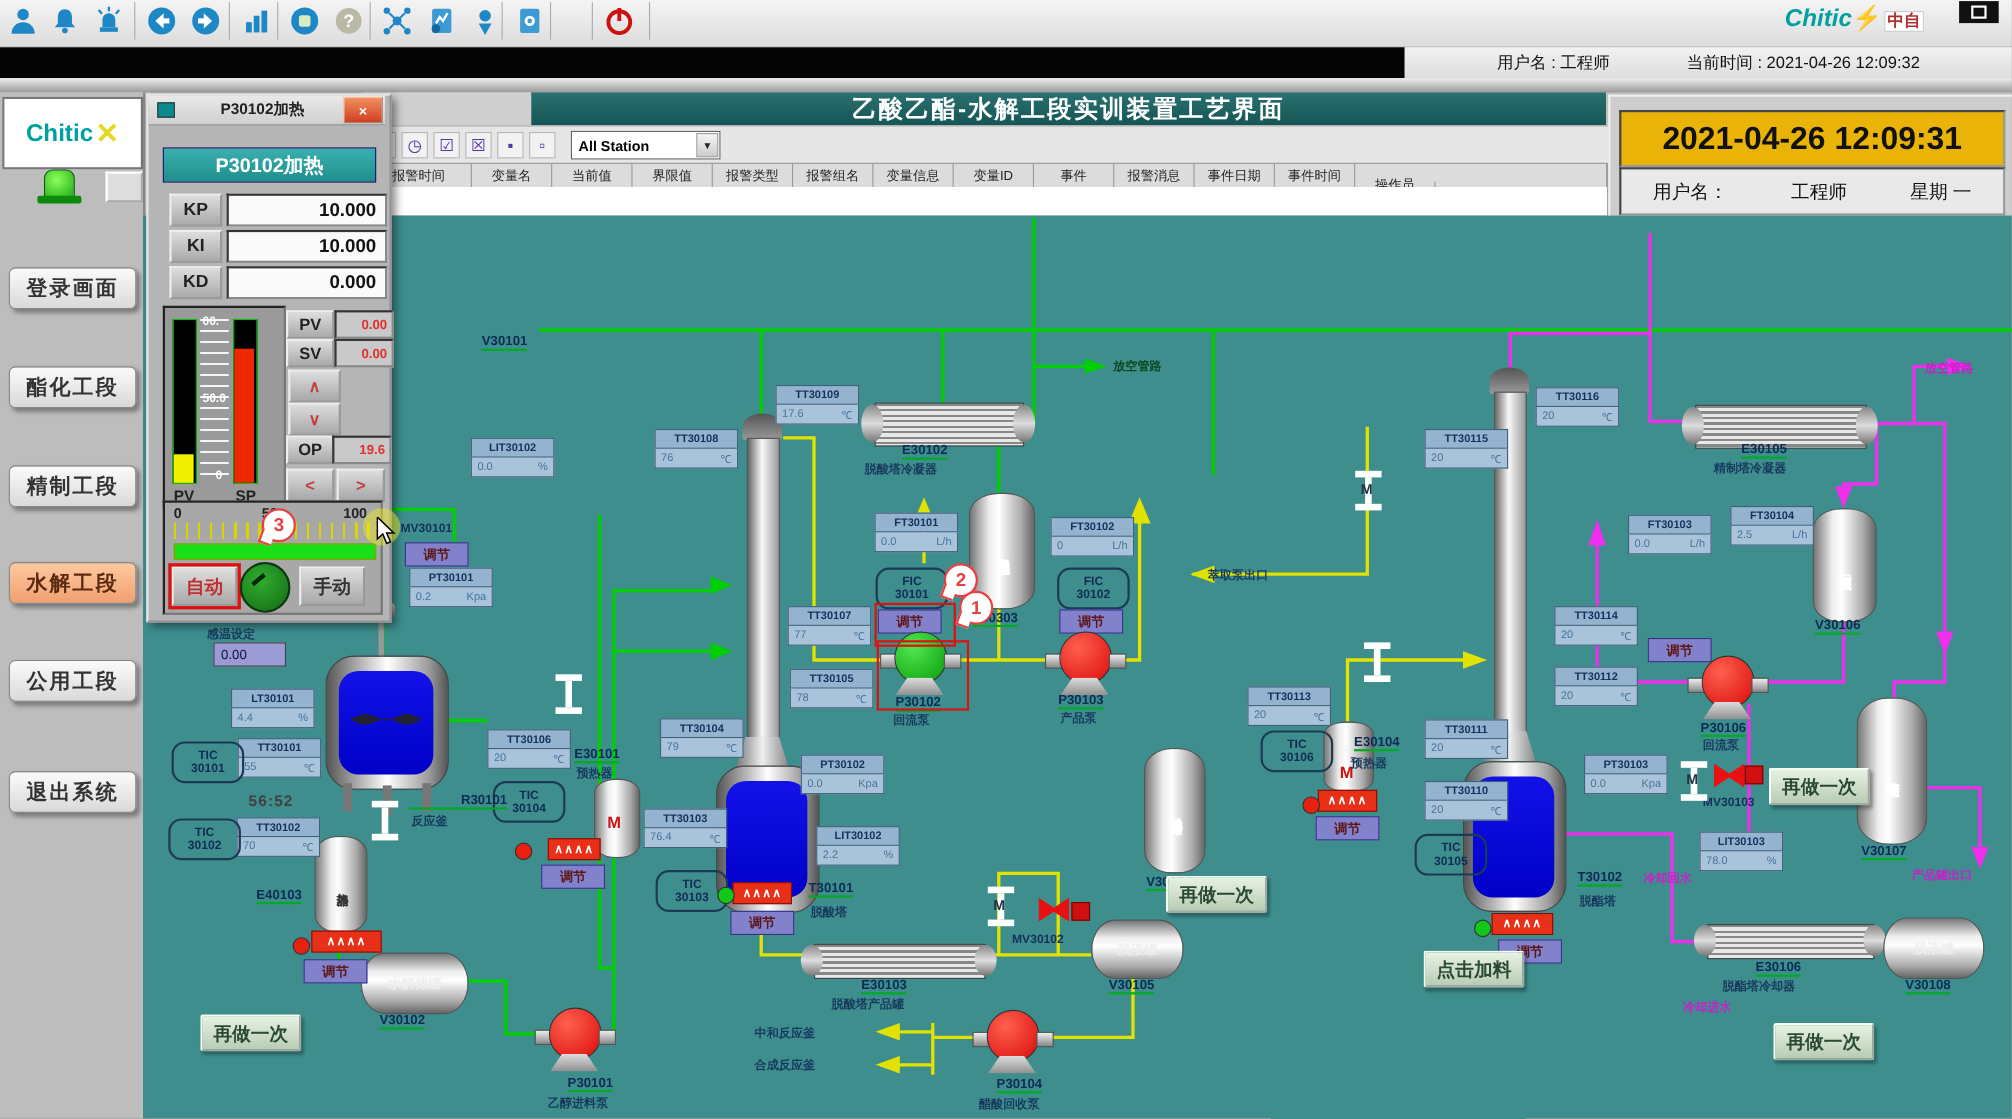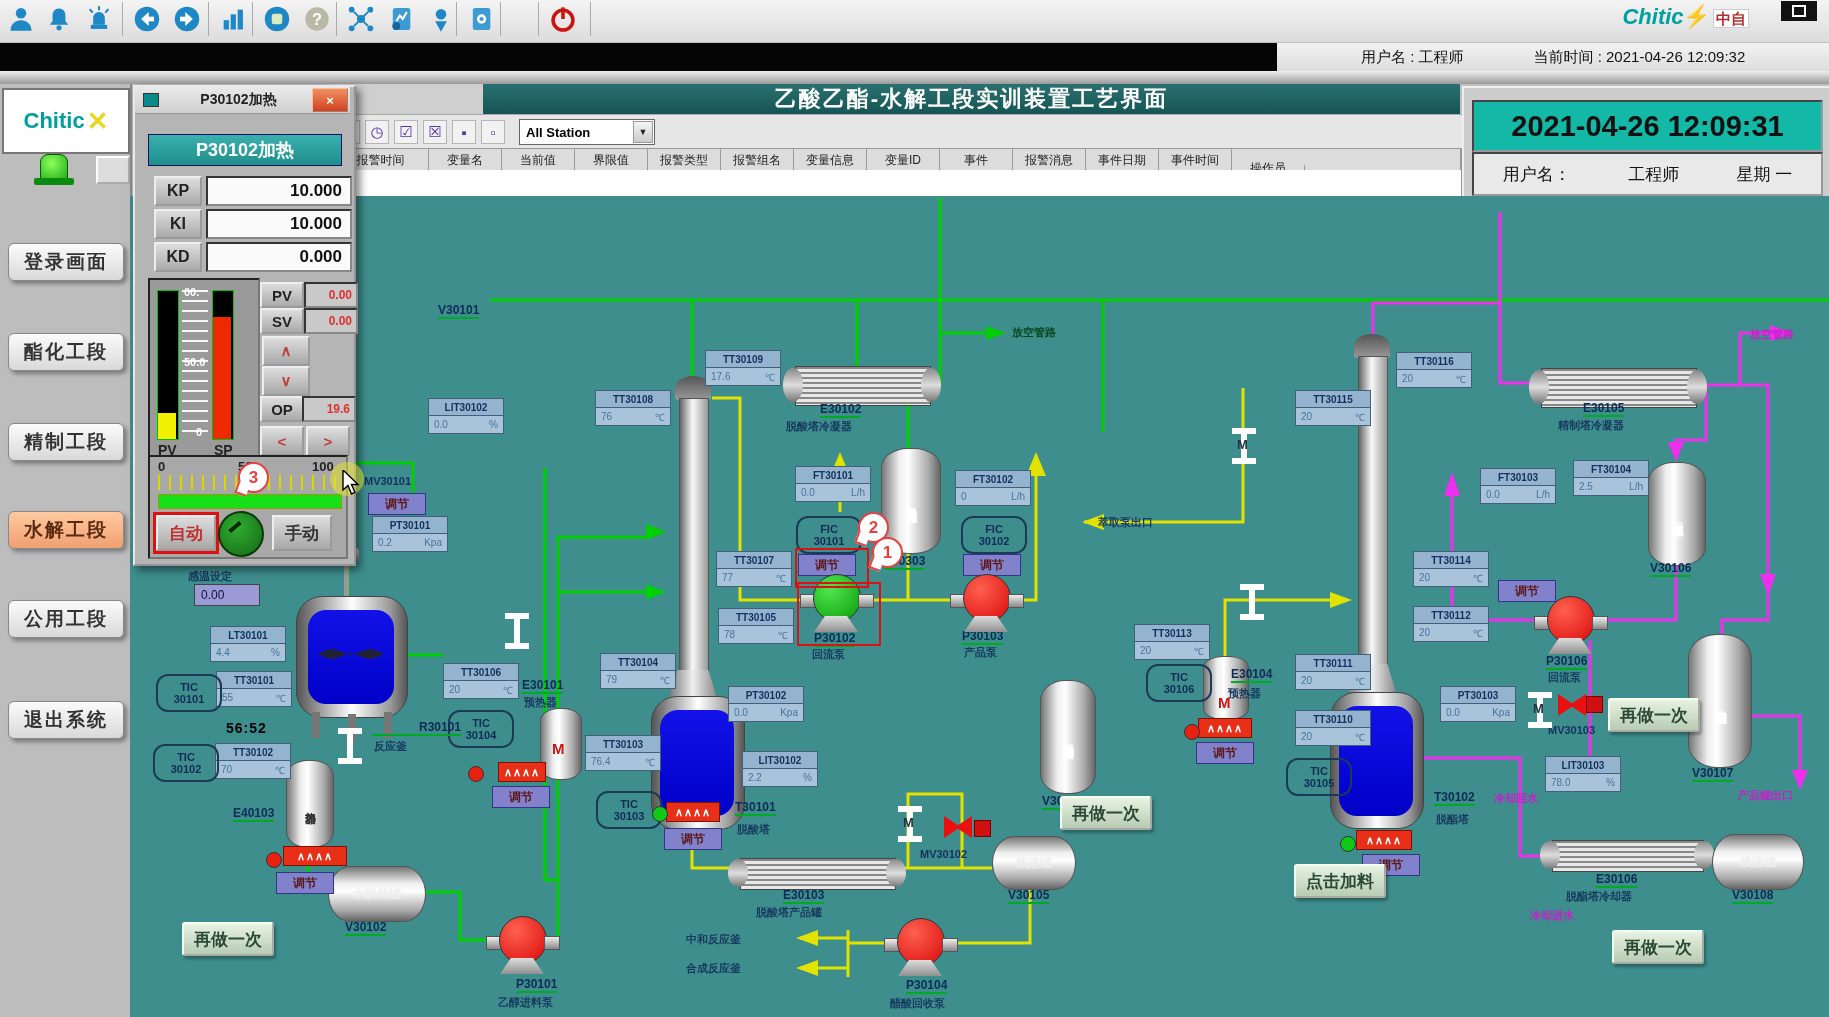--- a/index.html
+++ b/index.html
@@ -43,21 +43,21 @@
          font-size:15px;display:flex;align-items:center;justify-content:center;}
   #station{margin-left:14px;width:128px;height:24px;background:#fff;border:1px solid #666;font-size:13px;font-weight:bold;
            display:flex;align-items:center;padding-left:6px;position:relative;}
   #station .dd{position:absolute;right:1px;top:1px;bottom:1px;width:18px;background:linear-gradient(#f5f5f5,#ccc);
            border:1px solid #999;font-size:9px;display:flex;align-items:center;justify-content:center;color:#222;}
   #alarmhdr{left:332px;top:148px;width:1128px;height:22px;display:flex;background:#dcdcdc;border:1px solid #999;}
   .acol{border-right:1px solid #999;font-size:12px;color:#222;display:flex;align-items:center;justify-content:center;flex:0 0 auto;}
   #alarmlist{left:332px;top:170px;width:1128px;height:26px;background:#fff;border:1px solid #999;border-top:none;}
   
   #clockpanel{left:1462px;top:86px;width:367px;height:110px;background:#cdcdcd;border:2px outset #eee;}
-  #clkdate{left:8px;top:12px;width:347px;height:48px;background:#14b8a6;border:2px inset #999;
+  #clkdate{left:8px;top:12px;width:347px;height:48px;background:#eab308;border:2px inset #999;
            font-size:29px;font-weight:bold;color:#111;display:flex;align-items:center;justify-content:center;}
   #clkuser{left:8px;top:64px;width:347px;height:40px;background:#e9e9e9;border:2px inset #999;
            font-size:17px;color:#111;display:flex;align-items:center;justify-content:space-around;}
   
   #canvas{left:130px;top:196px;width:1699px;height:821px;background:#3e8e8e;}
   #pipes{left:0;top:0;width:1829px;height:1017px;pointer-events:none;}
   
   .instr{width:76px;font-size:10px;}
   .instr .hd{height:16px;background:#93b3cf;border:1px solid #41607c;color:#15305c;font-weight:bold;
              display:flex;align-items:center;justify-content:center;}
@@ -67,21 +67,21 @@
         font-size:11px;display:flex;flex-direction:column;align-items:center;justify-content:center;line-height:12px;}
   .adj{width:56px;height:20px;background:#8282cc;border:1px solid #333388;color:#5c1616;font-weight:bold;
        font-size:12px;display:flex;align-items:center;justify-content:center;}
   .lavfield{width:58px;height:20px;background:#9a9ad4;border:1px solid #444;color:#101040;font-size:12px;
        display:flex;align-items:center;padding-left:6px;}
   .eqlbl{font-size:12px;font-weight:bold;color:#0c2c55;border-bottom:2px solid #00aa22;padding-bottom:0;}
   .mvlbl{font-size:11px;font-weight:bold;color:#15305c;}
   .sublbl{font-size:11px;font-weight:bold;color:#173a5e;}
   .greenlbl{font-size:11px;font-weight:bold;color:#0a4a22;}
   .maglbl{font-size:11px;font-weight:bold;color:#c820c8;}
-  .timer{font-size:14px;font-weight:bold;color:#000000;letter-spacing:1px;}
+  .timer{font-size:14px;font-weight:bold;color:#404040;letter-spacing:1px;}
   .btn3d{height:30px;background:linear-gradient(#e7f2e2,#b9ccb4);border:2px outset #f5fff0;border-radius:3px;
          font-size:17px;font-weight:bold;color:#2a4a35;display:flex;align-items:center;justify-content:center;padding:0 10px;
          box-shadow:2px 3px 3px rgba(0,0,0,.3);}
   
   .vvessel{background:linear-gradient(90deg,#777 0%,#eee 30%,#fff 45%,#aaa 80%,#666 100%);border-radius:45%/18%;
            border:1px solid #555;display:flex;align-items:center;justify-content:center;}
   .vtext{writing-mode:vertical-rl;text-orientation:upright;color:#fff;font-weight:bold;font-size:11px;letter-spacing:1px;}
   .htank{background:linear-gradient(#777 0%,#eee 30%,#fff 45%,#aaa 80%,#666 100%);border-radius:22px/50%;
          border:1px solid #555;display:flex;align-items:center;justify-content:center;color:#fff;font-weight:bold;font-size:12px;}
   .hx{background:repeating-linear-gradient(#888 0 2px,#e8e8e8 2px 5px);border:1px solid #444;}

